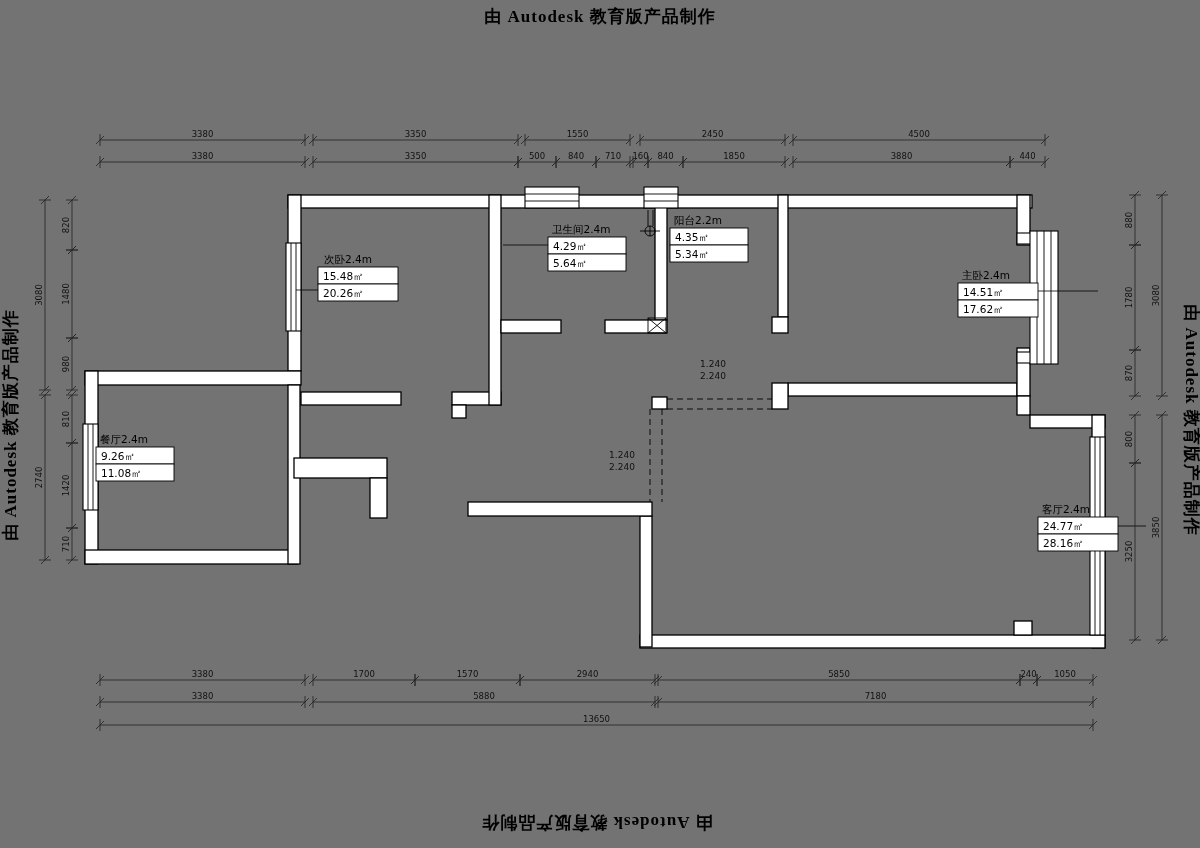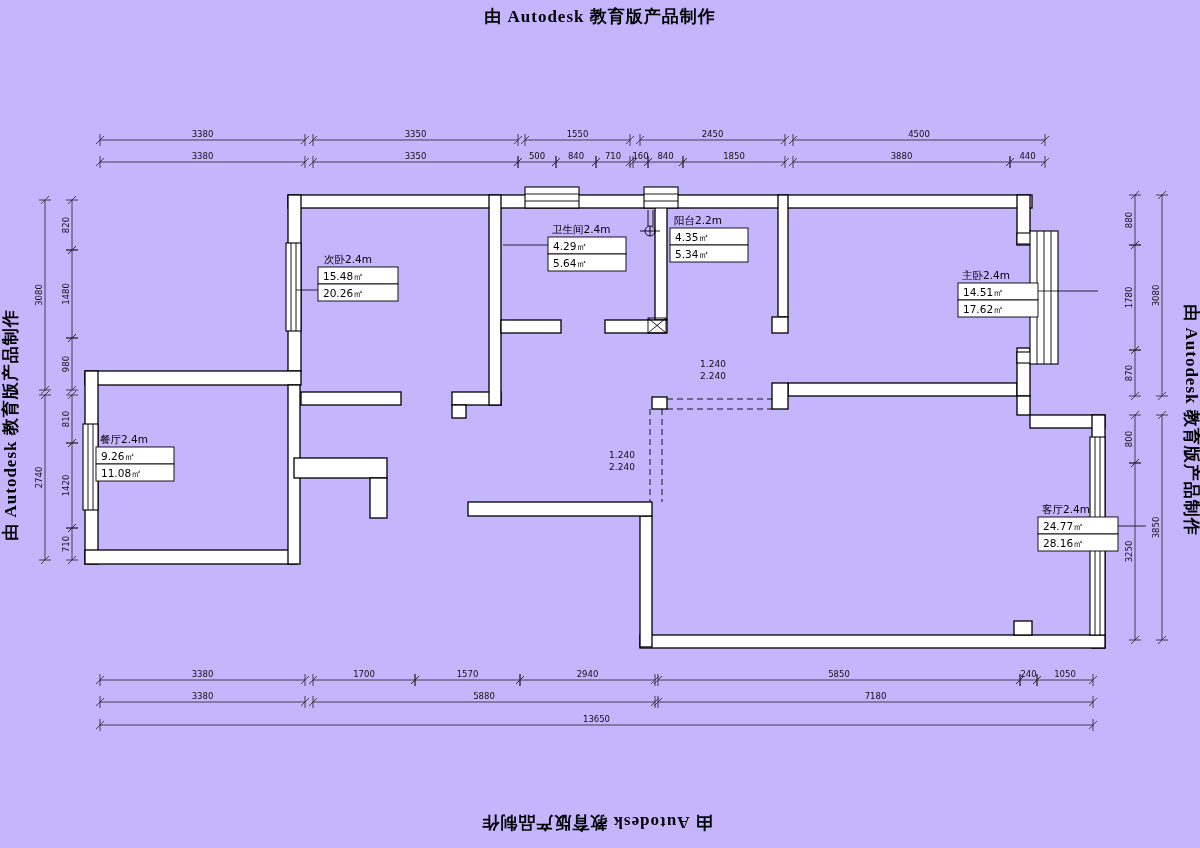--- a/index.html
+++ b/index.html
@@ -1,16 +1,16 @@
 <!DOCTYPE html>
 <html><head>
 <meta charset="utf-8">
 <style>
   html,body{margin:0;padding:0;background:#fff;}
-  #sheet{position:relative;width:1200px;height:848px;background:#c4b5fd;overflow:hidden;
+  #sheet{position:relative;width:1200px;height:848px;background:#737373;overflow:hidden;
          font-family:"DejaVu Sans",sans-serif;}
   .edu-title{position:absolute;white-space:nowrap;color:#000;
              font-family:"Liberation Serif","DejaVu Serif",serif;
              font-size:17px;font-weight:600;letter-spacing:1px;}
   .edu-top{left:600px;top:16px;transform:translate(-50%,-50%);}
   .edu-bottom{left:597px;top:822px;transform:translate(-50%,-50%) rotate(180deg);}
   .edu-left{left:10px;top:425px;transform:translate(-50%,-50%) rotate(-90deg);}
   .edu-right{left:1191px;top:420px;transform:translate(-50%,-50%) rotate(90deg);}
   svg{position:absolute;left:0;top:0;}
   .wall{fill:#ffffff;stroke:#000;stroke-width:1.3;}

